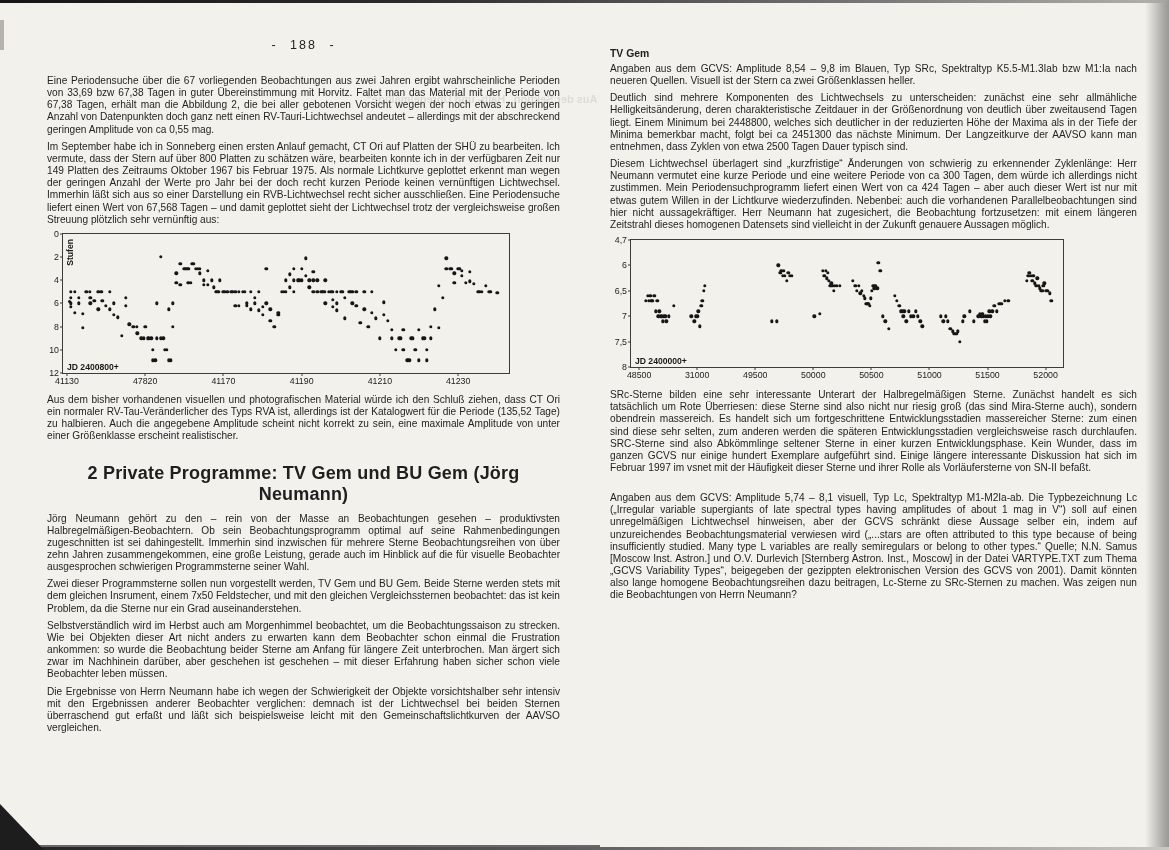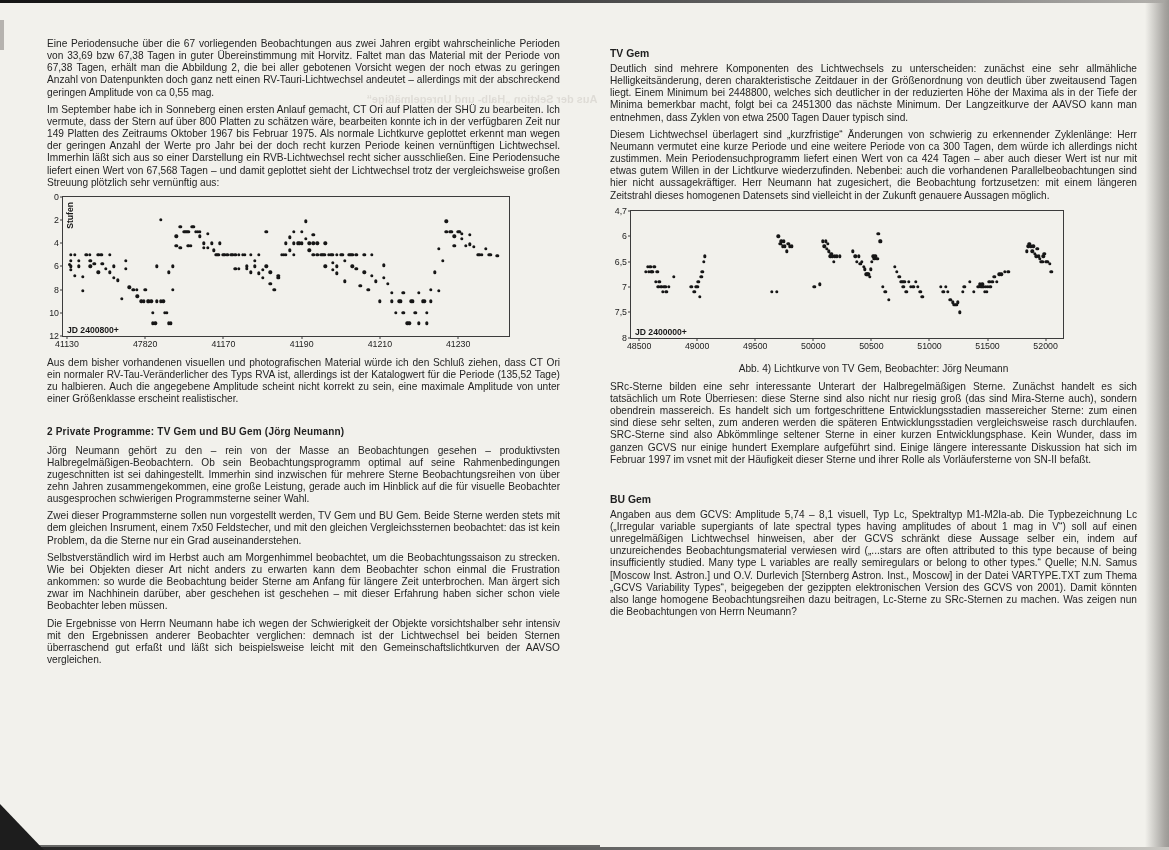--- a/index.html
+++ b/index.html
@@ -20,21 +20,21 @@
     clip-path:polygon(0 0,0 100%,100% 100%);}
   .smudge-left{position:absolute;left:0;top:20px;width:4px;height:30px;background:#8d8b87;opacity:.6;}
 
   .col{position:absolute;top:38px;}
   .col-left{left:47px;width:513px;}
   .col-right{left:610px;width:527px;}
 
   .pagenum{text-align:center;font-size:12.5px;letter-spacing:2px;word-spacing:7px;color:#222;margin-bottom:23px;}
   p.body{margin:0 0 5px 0;text-align:justify;font-size:10.15px;line-height:12.15px;color:#242424;}
   .subhead{font-weight:bold;font-size:10.4px;margin:10px 0 4px 0;}
-  .secthead{font-weight:bold;font-size:10px;margin:20px 0 8px 0;letter-spacing:.2px;}
+  .secthead{font-weight:bold;font-size:18px;margin:20px 0 8px 0;letter-spacing:.2px;text-align:center;}
   .caption{text-align:center;font-size:10.1px;margin:3px 0 7px 0;color:#242424;}
 
   .chart-fig{position:relative;margin:4px 0 0 0;}
   .fig-left{height:163px;}
   .fig-right{height:152px;}
   .plotbox{position:absolute;border:1.2px solid #3c3c3c;}
   .plotbox-left{left:15px;top:2px;width:446px;height:139px;}
   .plotbox-right{left:20px;top:2px;width:432px;height:127px;}
   .pt{position:absolute;width:3.4px;height:3.4px;background:#161616;border-radius:50%;
       transform:translate(-50%,-50%);}
@@ -59,20 +59,21 @@
 <div class="edge-top"></div>
 <div class="edge-right"></div>
 <div class="edge-bottom-fade"></div>
 <div class="edge-bottom-line"></div>
 <div class="corner-bl"></div>
 <div class="smudge-left"></div>
 
 <div class="col col-left">
   <div class="ghost">Aus der Sektion „Halb- und Unregelmäßige“</div>
 
+  <div class="pagenum">- 188 -</div>
 
   <p class="body">Eine Periodensuche über die 67 vorliegenden Beobachtungen aus zwei Jahren ergibt wahrscheinliche Perioden von 33,69 bzw 67,38 Tagen in guter Übereinstimmung mit Horvitz. Faltet man das Material mit der Periode von 67,38 Tagen, erhält man die Abbildung 2, die bei aller gebotenen Vorsicht wegen der noch etwas zu geringen Anzahl von Datenpunkten doch ganz nett einen RV-Tauri-Lichtwechsel andeutet – allerdings mit der abschreckend geringen Amplitude von ca 0,55 mag.</p>
   <p class="body">Im September habe ich in Sonneberg einen ersten Anlauf gemacht, CT Ori auf Platten der SHÜ zu bearbeiten. Ich vermute, dass der Stern auf über 800 Platten zu schätzen wäre, bearbeiten konnte ich in der verfügbaren Zeit nur 149 Platten des Zeitraums Oktober 1967 bis Februar 1975. Als normale Lichtkurve geplottet erkennt man wegen der geringen Anzahl der Werte pro Jahr bei der doch recht kurzen Periode keinen vernünftigen Lichtwechsel. Immerhin läßt sich aus so einer Darstellung ein RVB-Lichtwechsel recht sicher ausschließen. Eine Periodensuche liefert einen Wert von 67,568 Tagen – und damit geplottet sieht der Lichtwechsel trotz der vergleichsweise großen Streuung plötzlich sehr vernünftig aus:</p>
 
   <figure class="chart-fig fig-left" style="margin:4px 0 0 0;">
     <div class="plotbox plotbox-left">
       <span class="ylabel-vert">Stufen</span>
       <span class="legend-sq"></span>
       <span class="jd-label">JD 2400800+</span>
     <i class="pt" style="left: 1.75%; top: 41.67%;"></i>
@@ -317,20 +318,21 @@
 
   <p class="body">Jörg Neumann gehört zu den – rein von der Masse an Beobachtungen gesehen – produktivsten Halbregelmäßigen-Beobachtern. Ob sein Beobachtungsprogramm optimal auf seine Rahmenbedingungen zugeschnitten ist sei dahingestellt. Immerhin sind inzwischen für mehrere Sterne Beobachtungsreihen von über zehn Jahren zusammengekommen, eine große Leistung, gerade auch im Hinblick auf die für visuelle Beobachter ausgesprochen schwierigen Programmsterne seiner Wahl.</p>
   <p class="body">Zwei dieser Programmsterne sollen nun vorgestellt werden, TV Gem und BU Gem. Beide Sterne werden stets mit dem gleichen Insrument, einem 7x50 Feldstecher, und mit den gleichen Vergleichssternen beobachtet: das ist kein Problem, da die Sterne nur ein Grad auseinanderstehen.</p>
   <p class="body">Selbstverständlich wird im Herbst auch am Morgenhimmel beobachtet, um die Beobachtungssaison zu strecken. Wie bei Objekten dieser Art nicht anders zu erwarten kann dem Beobachter schon einmal die Frustration ankommen: so wurde die Beobachtung beider Sterne am Anfang für längere Zeit unterbrochen. Man ärgert sich zwar im Nachhinein darüber, aber geschehen ist geschehen – mit dieser Erfahrung haben sicher schon viele Beobachter leben müssen.</p>
   <p class="body">Die Ergebnisse von Herrn Neumann habe ich wegen der Schwierigkeit der Objekte vorsichtshalber sehr intensiv mit den Ergebnissen anderer Beobachter verglichen: demnach ist der Lichtwechsel bei beiden Sternen überraschend gut erfaßt und läßt sich beispielsweise leicht mit den Gemeinschaftslichtkurven der AAVSO vergleichen.</p>
 </div>
 
 <div class="col col-right">
 
   <div class="subhead">TV Gem</div>
+  <p class="body">Angaben aus dem GCVS: Amplitude 8,54 – 9,8 im Blauen, Typ SRc, Spektraltyp K5.5-M1.3Iab bzw M1:Ia nach neueren Quellen. Visuell ist der Stern ca zwei Größenklassen heller.</p>
   <p class="body">Deutlich sind mehrere Komponenten des Lichtwechsels zu unterscheiden: zunächst eine sehr allmähliche Helligkeitsänderung, deren charakteristische Zeitdauer in der Größenordnung von deutlich über zweitausend Tagen liegt. Einem Minimum bei 2448800, welches sich deutlicher in der reduzierten Höhe der Maxima als in der Tiefe der Minima bemerkbar macht, folgt bei ca 2451300 das nächste Minimum. Der Langzeitkurve der AAVSO kann man entnehmen, dass Zyklen von etwa 2500 Tagen Dauer typisch sind.</p>
   <p class="body">Diesem Lichtwechsel überlagert sind „kurzfristige“ Änderungen von schwierig zu erkennender Zyklenlänge: Herr Neumann vermutet eine kurze Periode und eine weitere Periode von ca 300 Tagen, dem würde ich allerdings nicht zustimmen. Mein Periodensuchprogramm liefert einen Wert von ca 424 Tagen – aber auch dieser Wert ist nur mit etwas gutem Willen in der Lichtkurve wiederzufinden. Nebenbei: auch die vorhandenen Parallelbeobachtungen sind hier nicht aussagekräftiger. Herr Neumann hat zugesichert, die Beobachtung fortzusetzen: mit einem längeren Zeitstrahl dieses homogenen Datensets sind vielleicht in der Zukunft genauere Aussagen möglich.</p>
 
   <figure class="chart-fig fig-right" style="margin:6px 0 0 0;">
     <div class="plotbox plotbox-right">
       <span class="jd-label">JD 2400000+</span>
     <i class="pt" style="left: 3.49%; top: 48%;"></i>
         <i class="pt" style="left: 3.9%; top: 44%;"></i>
         <i class="pt" style="left: 4.17%; top: 48%;"></i>
         <i class="pt" style="left: 4.44%; top: 44%;"></i>
@@ -475,21 +477,21 @@
         <i class="pt" style="left: 95.48%; top: 36%;"></i>
         <i class="pt" style="left: 95.7%; top: 34%;"></i>
         <i class="pt" style="left: 95.97%; top: 40%;"></i>
         <i class="pt" style="left: 96.24%; top: 40%;"></i>
         <i class="pt" style="left: 96.51%; top: 40%;"></i>
         <i class="pt" style="left: 96.91%; top: 42%;"></i>
         <i class="pt" style="left: 97.31%; top: 48%;"></i>
         <i class="xmark" style="left: 1.88%;"></i>
         <i class="xtick" style="left: 1.88%;">48500</i>
         <i class="xmark" style="left: 15.32%;"></i>
-        <i class="xtick" style="left: 15.32%;">49000</i>
+        <i class="xtick" style="left: 15.32%;">31000</i>
         <i class="xmark" style="left: 28.76%;"></i>
         <i class="xtick" style="left: 28.76%;">49500</i>
         <i class="xmark" style="left: 42.2%;"></i>
         <i class="xtick" style="left: 42.2%;">50000</i>
         <i class="xmark" style="left: 55.65%;"></i>
         <i class="xtick" style="left: 55.65%;">50500</i>
         <i class="xmark" style="left: 69.09%;"></i>
         <i class="xtick" style="left: 69.09%;">51000</i>
         <i class="xmark" style="left: 82.53%;"></i>
         <i class="xtick" style="left: 82.53%;">51500</i>
@@ -502,21 +504,19 @@
         <i class="ymark" style="top: 40%;"></i>
         <i class="ytick" style="top: 40%;">6,5</i>
         <i class="ymark" style="top: 60%;"></i>
         <i class="ytick" style="top: 60%;">7</i>
         <i class="ymark" style="top: 80%;"></i>
         <i class="ytick" style="top: 80%;">7,5</i>
         <i class="ymark" style="top: 100%;"></i>
         <i class="ytick" style="top: 100%;">8</i>
       </div>
   </figure>
-  <div class="caption">Abb. 4) Lichtkurve von TV Gem, Beobachter: Jörg Neumann</div>
 
   <p class="body">SRc-Sterne bilden eine sehr interessante Unterart der Halbregelmäßigen Sterne. Zunächst handelt es sich tatsächlich um Rote Überriesen: diese Sterne sind also nicht nur riesig groß (das sind Mira-Sterne auch), sondern obendrein massereich. Es handelt sich um fortgeschrittene Entwicklungsstadien massereicher Sterne: zum einen sind diese sehr selten, zum anderen werden die späteren Entwicklungsstadien vergleichsweise rasch durchlaufen. SRC-Sterne sind also Abkömmlinge seltener Sterne in einer kurzen Entwicklungsphase. Kein Wunder, dass im ganzen GCVS nur einige hundert Exemplare aufgeführt sind. Einige längere interessante Diskussion hat sich im Februar 1997 im vsnet mit der Häufigkeit dieser Sterne und ihrer Rolle als Vorläufersterne von SN-II befaßt.</p>
 
   <div class="gap"></div>
-  <div class="subhead">BU Gem</div>
   <p class="body">Angaben aus dem GCVS: Amplitude 5,74 – 8,1 visuell, Typ Lc, Spektraltyp M1-M2Ia-ab. Die Typbezeichnung Lc („Irregular variable supergiants of late spectral types having amplitudes of about 1 mag in V“) soll auf einen unregelmäßigen Lichtwechsel hinweisen, aber der GCVS schränkt diese Aussage selber ein, indem auf unzureichendes Beobachtungsmaterial verwiesen wird („...stars are often attributed to this type because of being insufficiently studied. Many type L variables are really semiregulars or belong to other types.“ Quelle; N.N. Samus [Moscow Inst. Astron.] und O.V. Durlevich [Sternberg Astron. Inst., Moscow] in der Datei VARTYPE.TXT zum Thema „GCVS Variability Types“, beigegeben der gezippten elektronischen Version des GCVS von 2001). Damit könnten also lange homogene Beobachtungsreihen dazu beitragen, Lc-Sterne zu SRc-Sternen zu machen. Was zeigen nun die Beobachtungen von Herrn Neumann?</p>
   <div class="gap"></div>
 </div>
 
 </body></html>

